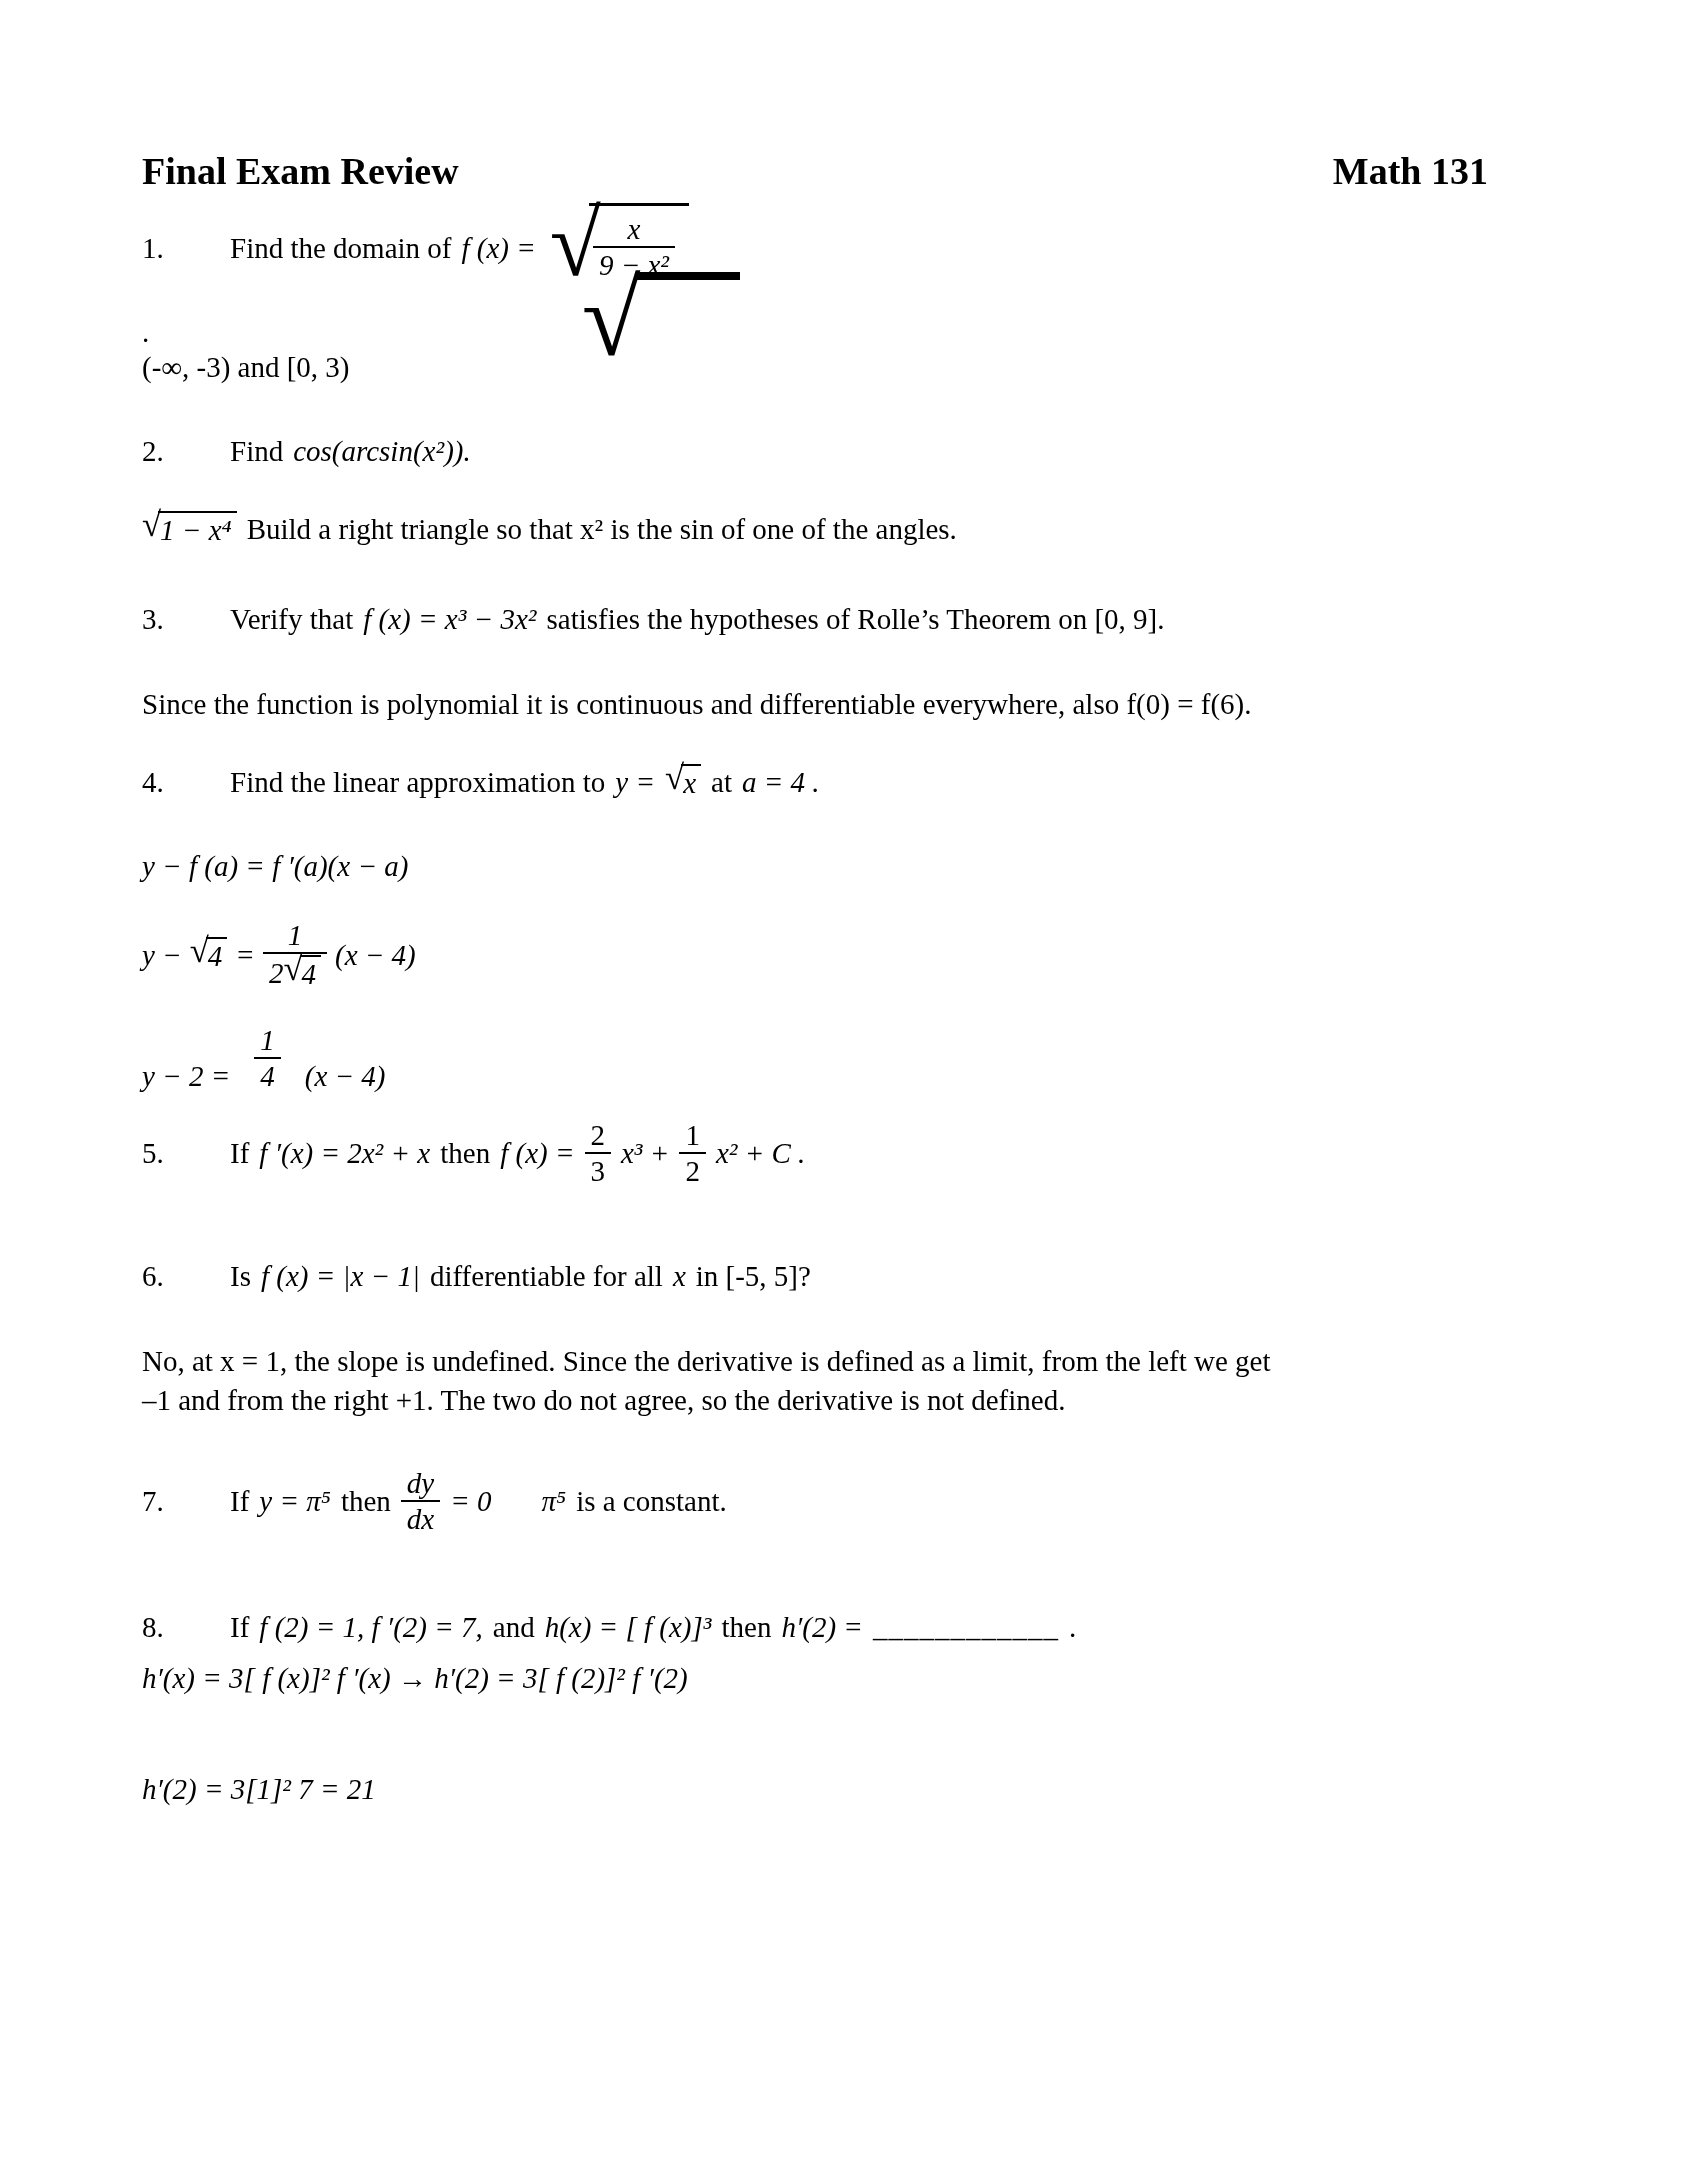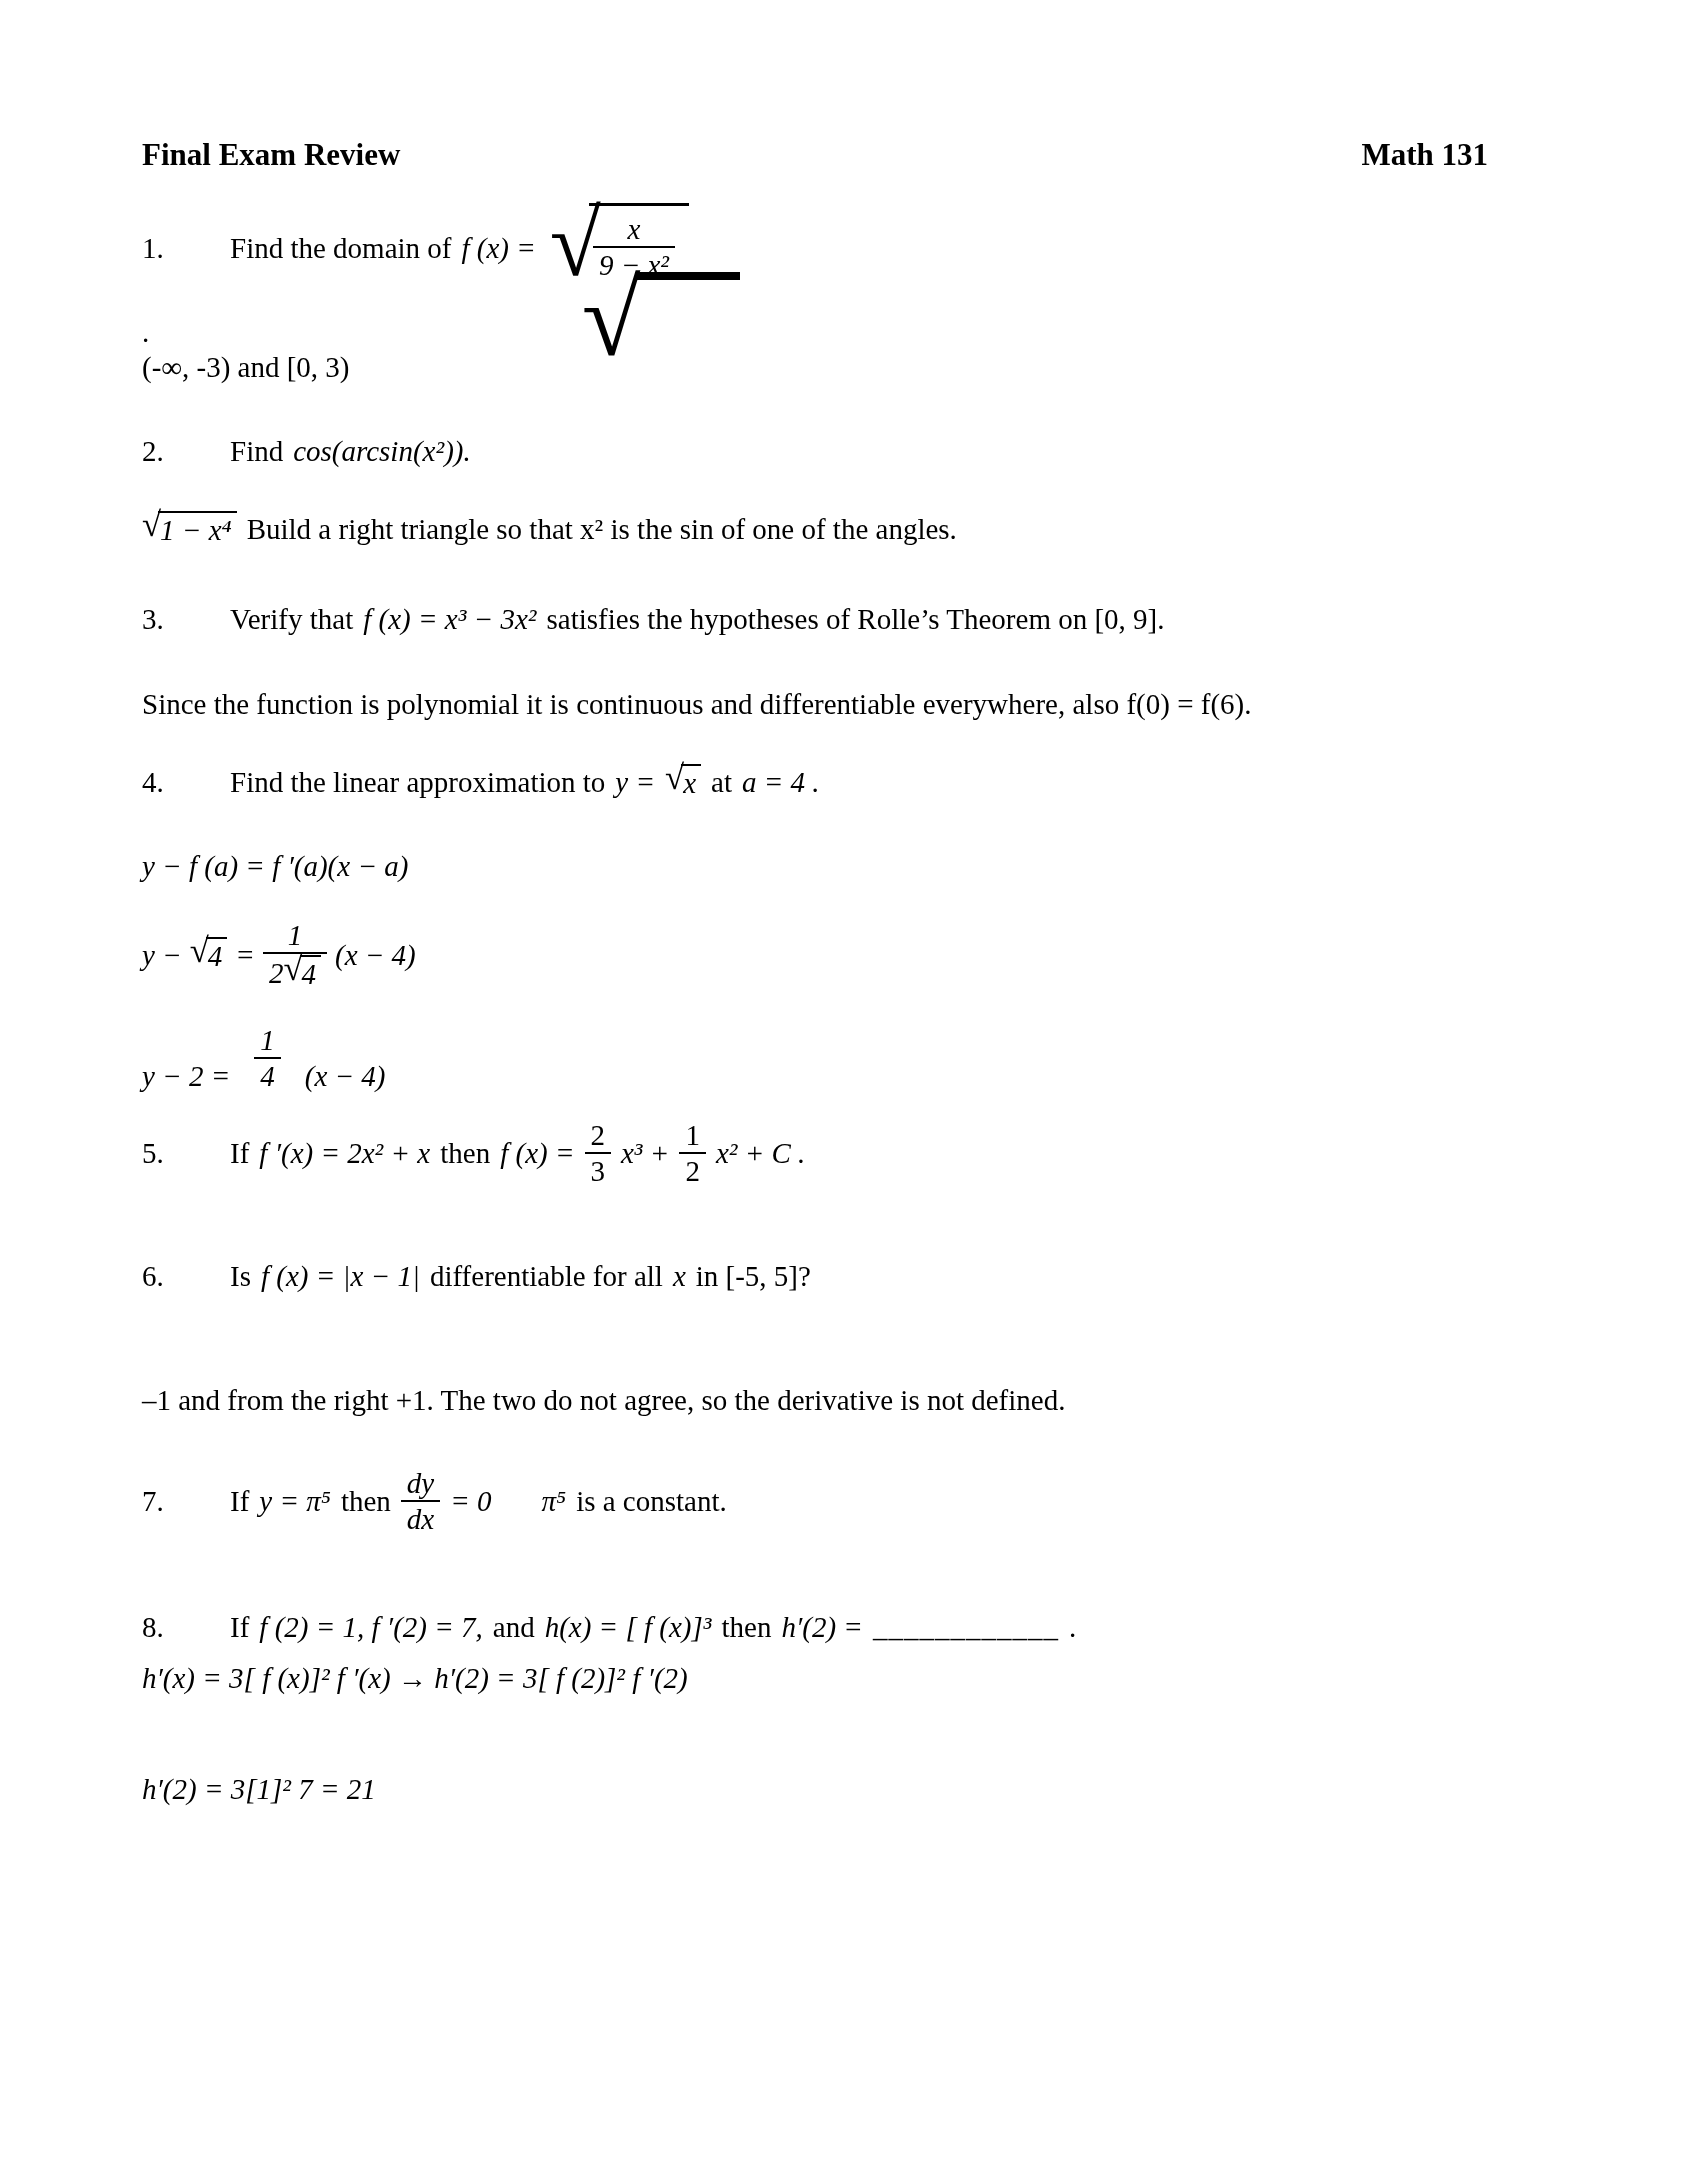--- a/index.html
+++ b/index.html
@@ -2,23 +2,23 @@
 <html><head>
 <meta charset="utf-8">
 <style>
   html,body { margin:0; padding:0; background:#888; }
   .page {
     position:relative; width:1683px; height:2178px; background:#ffffff;
     font-family:"Liberation Serif", serif; font-size:29px; color:#000;
     overflow:hidden; margin:0 auto;
   }
   .header {
-    position:absolute; left:142px; top:137px; width:1346px;
+    position:absolute; left:142px; top:149px; width:1346px;
     display:flex; justify-content:space-between;
-    font-weight:700; font-size:31px;align-items:center;
+    font-weight:700; font-size:38px;align-items:center;
   }
   .row { position:absolute; left:142px; display:flex; align-items:center; white-space:nowrap; column-gap:10px; line-height:1.2; }
   .plain { position:absolute; left:142px; line-height:1.35; }
   .pnum { display:inline-block; width:78px; }
   .m { font-style:italic; }
   .rm { font-style:normal; }
   .spacer30 { display:inline-block; width:30px; }
 
   
   .frac { display:inline-flex; flex-direction:column; align-items:center; text-align:center; }
@@ -155,21 +155,21 @@
 
   <div class="row" style="top:1259px;">
     <span class="pnum">6.</span>
     <span class="rm">Is</span>
     <span class="m">f (x) = |x − 1|</span>
     <span class="rm">differentiable for all</span>
     <span class="m">x</span>
     <span class="rm">in [-5, 5]?</span>
   </div>
   <div class="plain" style="top:1342px; width:1436px; white-space:normal;">
-    <br>
+    <span>No, at x = 1, the slope is undefined. Since the derivative is defined as a limit, from the left we get</span><br>
     <span>–1 and from the right +1. The two do not agree, so the derivative is not defined.</span>
   </div>
 
   <div class="row" style="top:1467px;">
     <span class="pnum">7.</span>
     <span class="rm">If</span>
     <span class="m">y = π⁵</span>
     <span class="rm">then</span>
     <span class="frac m">
       <span class="fr-n">dy</span>

